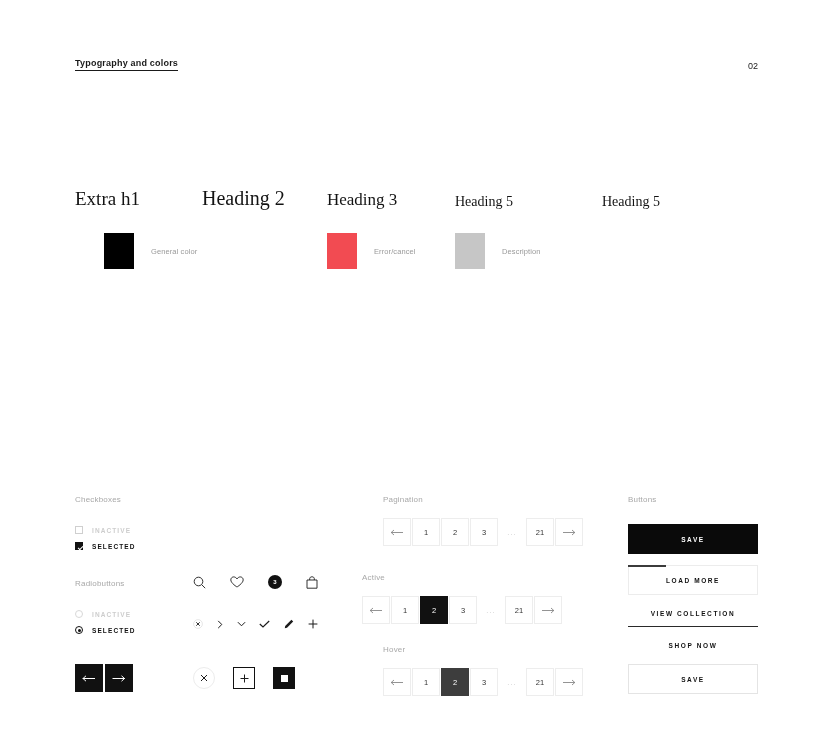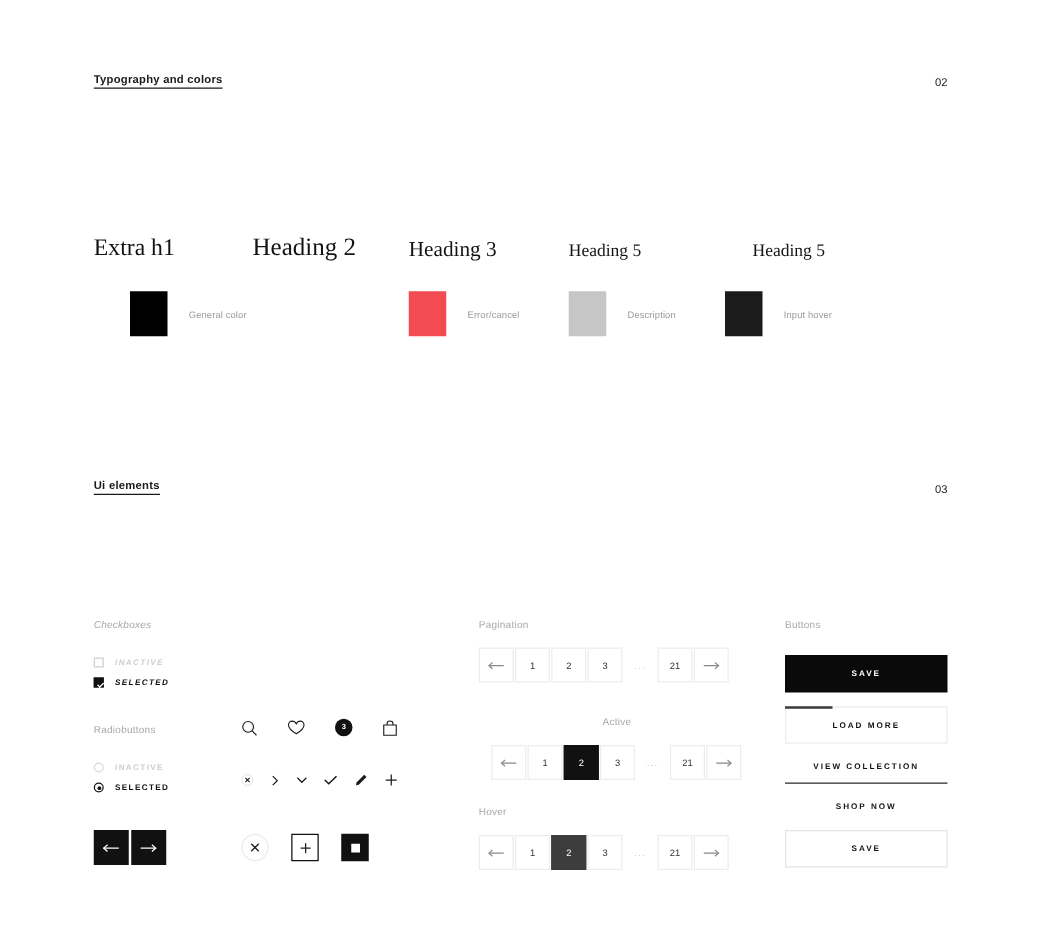--- a/index.html
+++ b/index.html
@@ -197,32 +197,24 @@
       <div class="sw-label">General color</div>
     </div>
     <div class="sw-item" style="left:252px;">
       <div class="sw-chip" style="background:#F24B52;"></div>
       <div class="sw-label">Error/cancel</div>
     </div>
     <div class="sw-item" style="left:380px;">
       <div class="sw-chip" style="background:#C6C6C6;"></div>
       <div class="sw-label">Description</div>
     </div>
-    <div class="sw-item" style="left:505px;">
-      <div class="sw-chip" style="background:#1B1B1B;"></div>
-      <div class="sw-label">Input hover</div>
-    </div>
-  </div>
-
-  <div class="section-head" style="top:383px;">
-    <div class="section-title">Ui elements</div>
-    <div class="section-num">03</div>
-  </div>
-
-  <div class="col" style="left:75px; top:495px;font-style:italic;">
+  </div>
+
+
+  <div class="col" style="left:75px; top:495px;">
     <div class="col-label">Checkboxes</div>
     <div class="opt-row">
       <span class="opt-box"></span>
       <span class="opt-text off">INACTIVE</span>
     </div>
     <div class="opt-row">
       <span class="opt-box on"></span>
       <span class="opt-text">SELECTED</span>
     </div>
   </div>
@@ -352,21 +344,21 @@
       <div class="pg">21</div>
       <div class="pg">
         <svg width="14" height="7" viewBox="0 0 14 7">
           <path d="M1 3.5 H13" stroke="#888" stroke-width="0.9"></path>
           <path d="M10 1 L12.8 3.5 L10 6" stroke="#888" stroke-width="0.9" fill="none"></path>
         </svg>
       </div>
     </div>
   </div>
 
-  <div class="col" style="left:393px; top:573px;text-align:center;">
+  <div class="col" style="left:362px; top:573px;">
     <div class="pg-label">Active</div>
     <div class="pager">
       <div class="pg">
         <svg width="14" height="7" viewBox="0 0 14 7">
           <path d="M1 3.5 H13" stroke="#888" stroke-width="0.9"></path>
           <path d="M4 1 L1.2 3.5 L4 6" stroke="#888" stroke-width="0.9" fill="none"></path>
         </svg>
       </div>
       <div class="pg">1</div>
       <div class="pg active">2</div>

